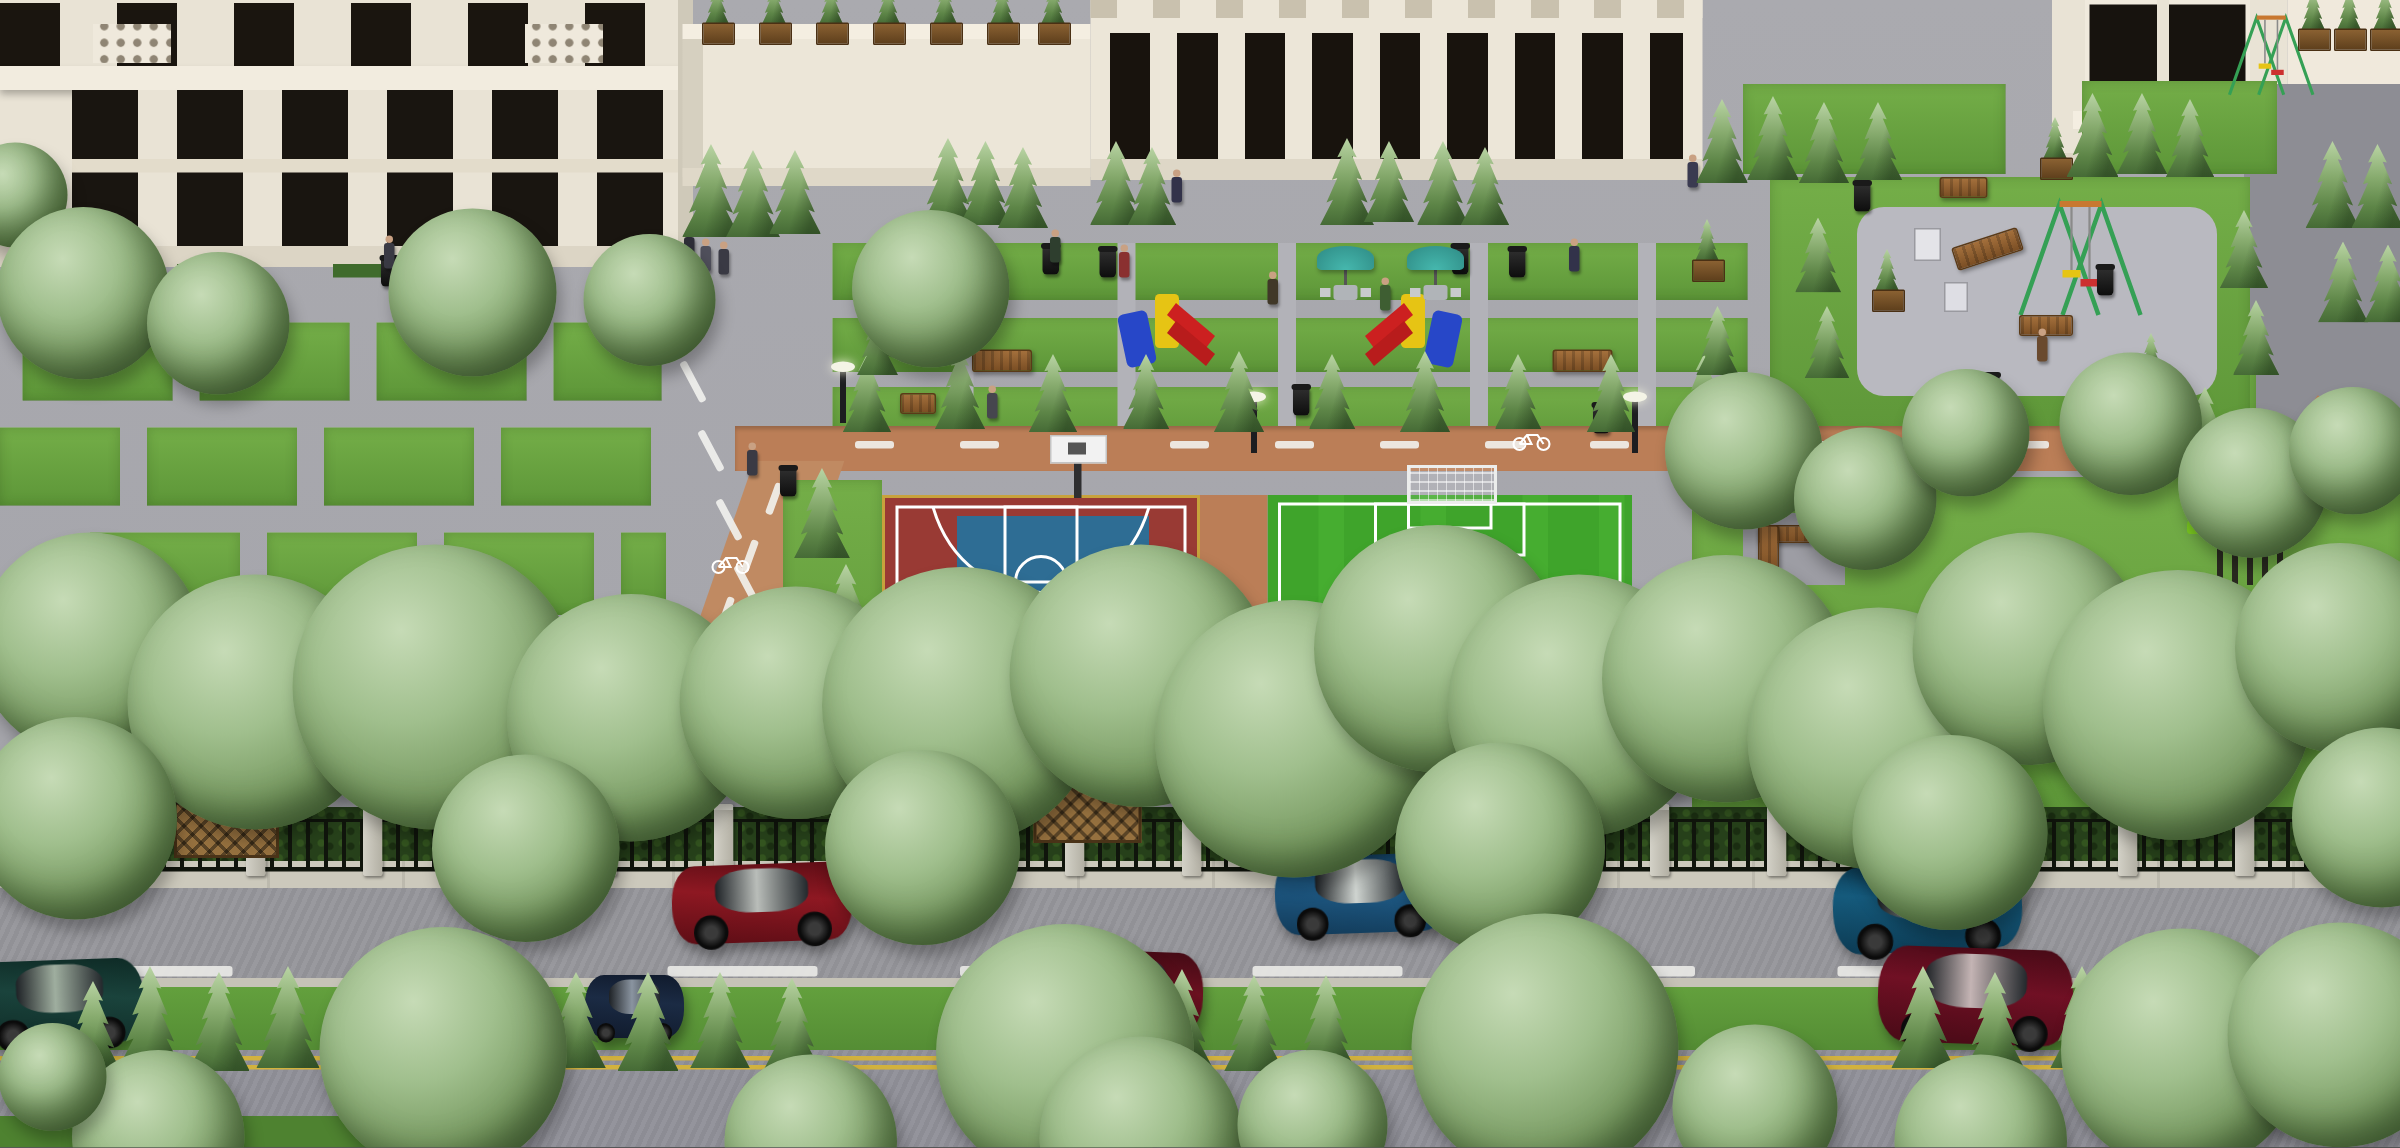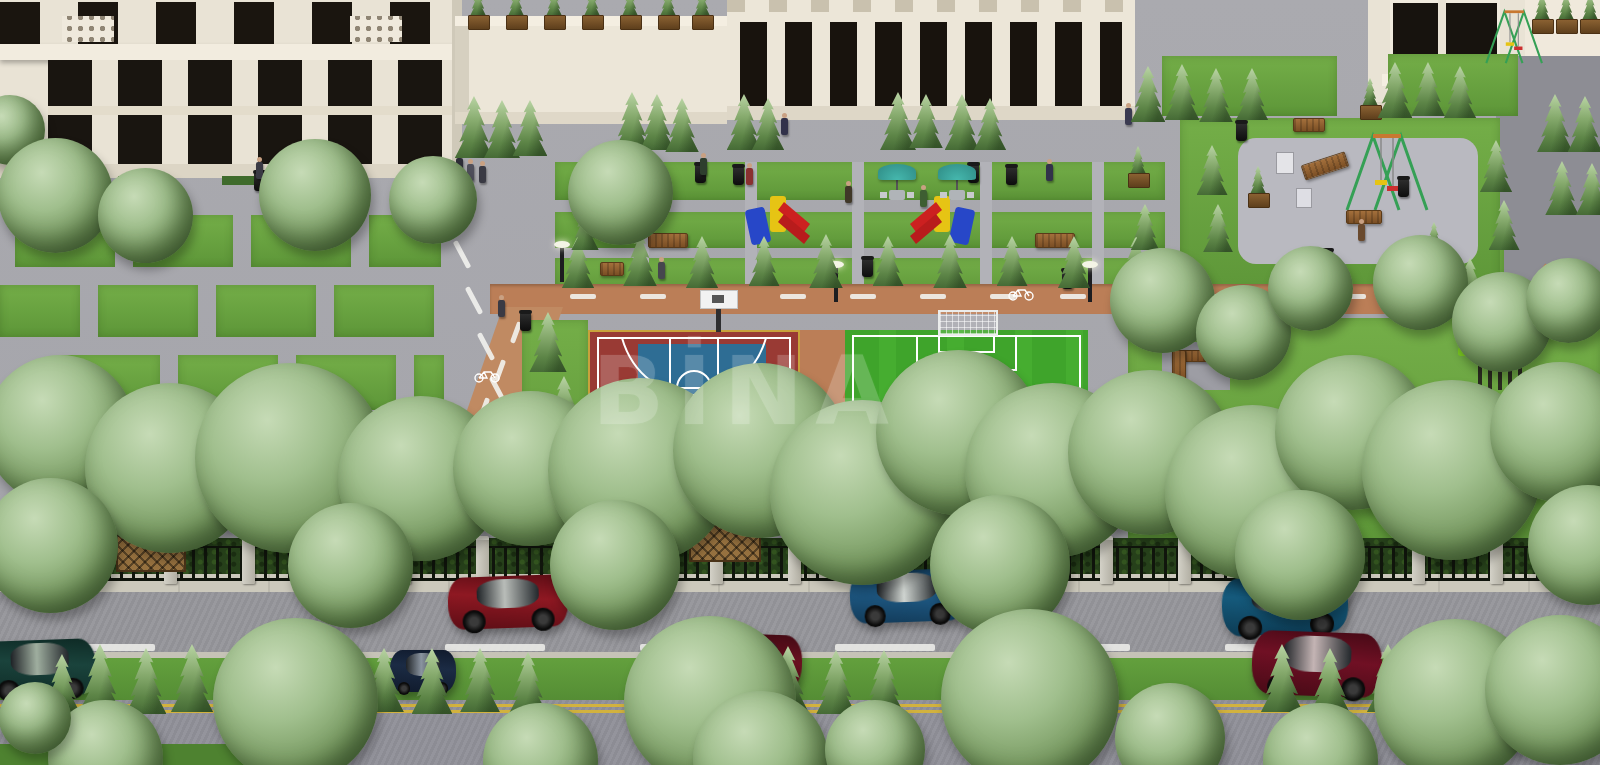--- a/index.html
+++ b/index.html
@@ -556,15 +556,14 @@
       <div class="abs tree-round" style="left: 1374px; top: 619px; width: 162px; height: 162px;"></div>
       <div class="abs tree-round" style="left: 1485px; top: 615px; width: 150px; height: 150px;"></div>
       <div class="abs tree-round" style="left: 47.5px; top: 699.5px; width: 115px; height: 115px;"></div>
       <div class="abs tree-round" style="left: -1px; top: 682px; width: 72px; height: 72px;"></div>
       <div class="abs tree-round" style="left: 482.5px; top: 702.5px; width: 115px; height: 115px;"></div>
       <div class="abs tree-round" style="left: 692.5px; top: 690.5px; width: 135px; height: 135px;"></div>
       <div class="abs tree-round" style="left: 825px; top: 700px; width: 100px; height: 100px;"></div>
       <div class="abs tree-round" style="left: 1262.5px; top: 702.5px; width: 115px; height: 115px;"></div>
     </div>
 
-  <div class="abs watermark" style="left:592px;top:336px;">BİNA</div>
 
 </div>
 
 </body></html>

